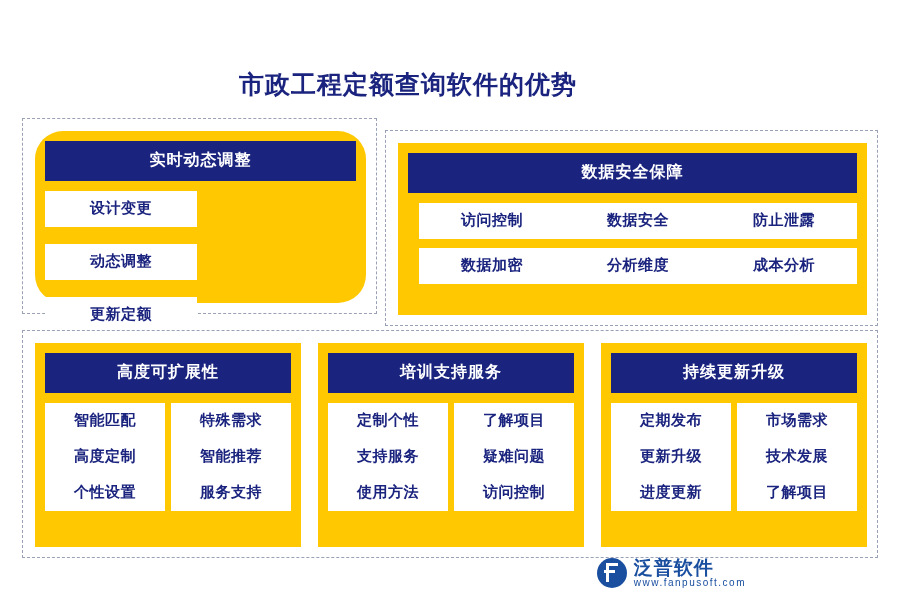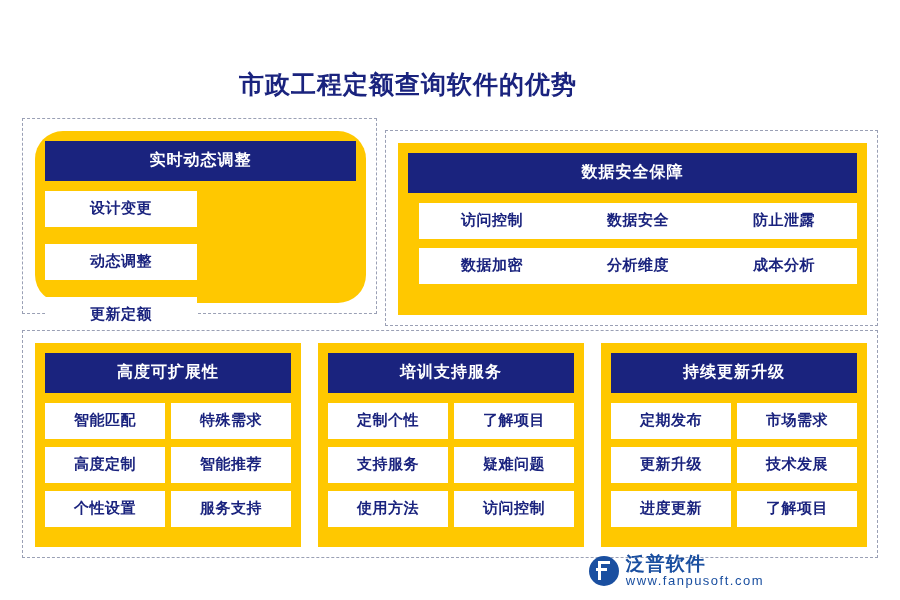--- a/index.html
+++ b/index.html
@@ -96,25 +96,25 @@
   .p-tr .cell { width: 146px; margin-bottom: 9px; }
 
   
   .bottom-row {
     display: flex;
     justify-content: space-between;
     width: 832px;
   }
   .p-b { width: 266px; height: 204px; }
   .p-b .cells { justify-content: space-between; }
-  .p-b .cell { width: 120px; margin-bottom: 8px; }
+  .p-b .cell { width: 120px; }
 
   .logo {
     position: absolute;
-    right: 12px;
+    right: 30px;
     bottom: 12px;
     display: flex;
     align-items: center;
     gap: 7px;
   }
   .logo-mark {
     width: 30px;
     height: 30px;
     border-radius: 50%;
     background: #1a4fa0;
@@ -144,21 +144,21 @@
   .logo-text {
     line-height: 1.05;
   }
   .logo-cn {
     font-size: 19px;
     font-weight: bold;
     color: #1a4fa0;
     letter-spacing: 1px;
   }
   .logo-en {
-    font-size: 13px;
+    font-size: 10px;
     color: #1a4fa0;
     letter-spacing: 1.5px;
   }
 </style>
 </head>
 <body>
 
 <div class="page">
 
   <h1 class="title">市政工程定额查询软件的优势</h1>

